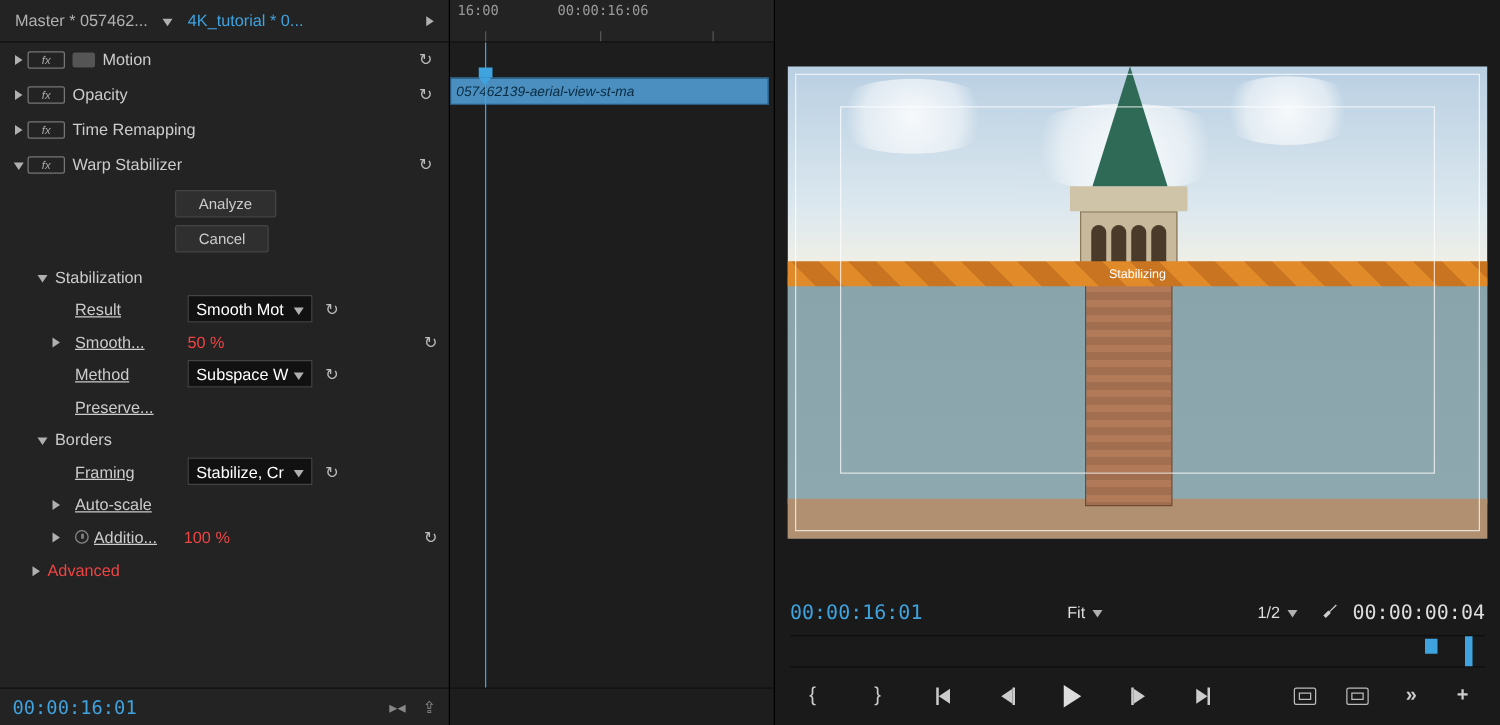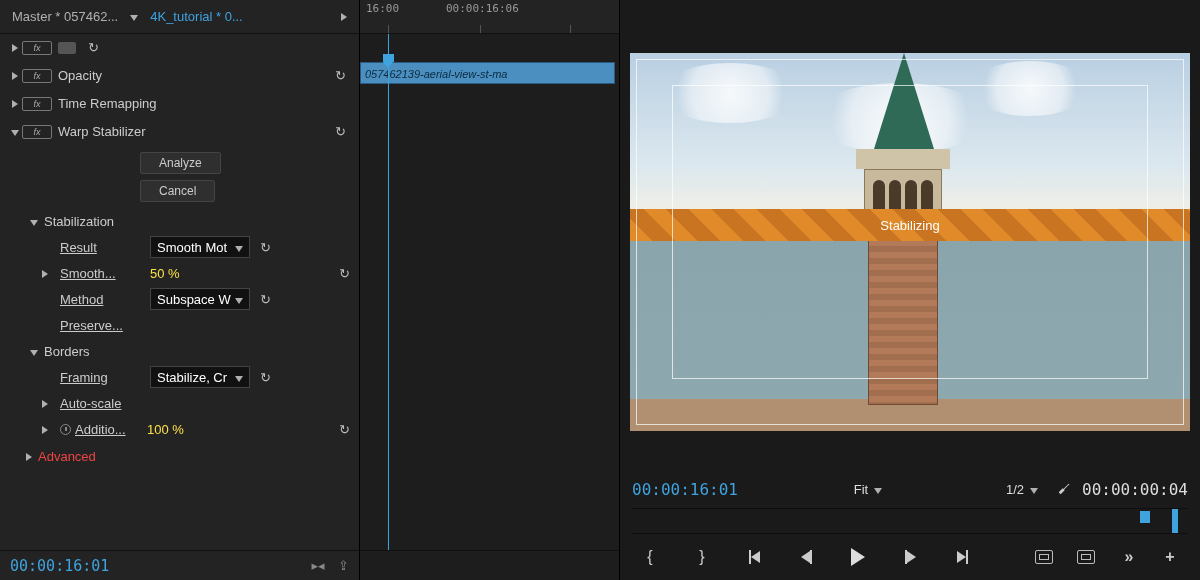--- a/index.html
+++ b/index.html
@@ -24,21 +24,21 @@
 .reset-icn { width:22px; text-align:center; color:#bbb; cursor:pointer; }
 .reset-glyph { display:inline-block; transform: scaleX(-1); }
 .btn-row { display:flex; gap:8px; padding:6px 0 6px 140px;}
 .pp-btn { background:#2f2f2f; border:1px solid #444; color:#ccc; padding:2px 18px; height:22px; font-size:12px; cursor:pointer; border-radius:2px;text-align:center;}
 .subhead { display:flex; align-items:center; height:26px; padding-left:30px; color:#ccc;}
 .subhead .chev { margin-right:6px; }
 .param-row { display:flex; align-items:center; height:26px; padding-left:42px;}
 .param-row .chev { width:14px; margin-right:4px;}
 .param-label { width:90px; color:#ccc; overflow:hidden; text-overflow:ellipsis; white-space:nowrap;text-decoration:underline;}
 .param-value { flex:1; color:#ddd; }
-.param-value.link { color:#fde047; }
+.param-value.link { color:#ef4444; }
 .dropdown { display:inline-flex; align-items:center; justify-content:space-between; background:#111; border:1px solid #444; color:#fff; height:22px; padding:0 6px; min-width:100px; cursor:pointer;}
 .dropdown .dd-text { overflow:hidden; text-overflow:ellipsis; white-space:nowrap; }
 .reset-cell { width:30px; text-align:center; color:#bbb; cursor:pointer;}
 .stopwatch { display:inline-block; width:11px; height:11px; border:1.5px solid #888; border-radius:50%; position:relative; margin-right:4px;}
 .stopwatch::before{content:'';position:absolute;left:4px;top:2px;width:1.5px;height:4px;background:#888;}
 .left-footer { height:30px; border-top:1px solid #111; display:flex; align-items:center; justify-content:space-between; padding:0 10px;}
 .left-footer .tc { color:#3fa3e0; font-size:15px; font-family: monospace;}
 .left-footer .icons span{ margin-left:10px; color:#888; cursor:pointer;}
 .advanced-row { display:flex; align-items:center; height:28px; padding-left:26px; color:#ef4444; }
 .advanced-row .chev { margin-right:6px; }
@@ -66,21 +66,21 @@
 .c2{top:30px;left:180px;width:180px;height:70px;}
 .c3{top:10px;left:30px;width:140px;height:60px;}
 .water{position:absolute;left:0;right:0;top:168px;bottom:28px;background:linear-gradient(to bottom,#8aa4ab,#8ea8af);}
 .land{position:absolute;right:0;top:162px;width:200px;height:12px;background:#4e5a48;}
 .building{position:absolute;left:0;right:0;bottom:0;height:32px;background:#b09070;}
 .tower{position:absolute;left:238px;bottom:26px;width:70px;height:190px;background:repeating-linear-gradient(to bottom,#b27a58 0 6px,#a16e4f 6px 12px);border:1px solid #6e4a34;}
 .tower-top{position:absolute;left:234px;bottom:216px;width:78px;height:46px;background:#c8b99c;border:1px solid #8a7a5a;}
 .arch{position:absolute;bottom:4px;width:12px;height:30px;background:#4a3a2a;border-radius:6px 6px 0 0;}
 .tower-belfry{position:absolute;left:226px;bottom:262px;width:94px;height:20px;background:#d0c4a8;}
 .spire{position:absolute;left:244px;bottom:282px;width:0;height:0;border-left:30px solid transparent;border-right:30px solid transparent;border-bottom:96px solid #2e6a56;}
-.banner{position:absolute;left:0;right:0;top:156px;height:32px;background:repeating-linear-gradient(45deg,#e08a2a 0 16px,#c87420 16px 32px);display:flex;align-items:center;justify-content:center;color:#fff;font-size:13px;}
+.banner{position:absolute;left:0;right:0;top:156px;height:20px;background:repeating-linear-gradient(45deg,#e08a2a 0 16px,#c87420 16px 32px);display:flex;align-items:center;justify-content:center;color:#fff;font-size:10px;}
 .safe-outer{position:absolute;inset:6px;border:1px solid rgba(255,255,255,0.7);}
 .safe-inner{position:absolute;inset:32px 42px 52px 42px;border:1px solid rgba(255,255,255,0.7);}
 
 .monitor-ctrls{height:38px;display:flex;align-items:center;padding:0 12px;gap:10px;}
 .mc-tc{color:#3fa3e0;font-family:monospace;font-size:16px;}
 .mc-dd{display:flex;align-items:center;background:none;border:none;color:#ddd;gap:6px;cursor:pointer;padding:2px 8px;}
 .mc-spacer{flex:1;}
 .scrub-row{height:26px;position:relative;margin:0 12px;border-top:1px solid #0e0e0e;border-bottom:1px solid #0e0e0e;}
 .scrub-row .ph{position:absolute;top:2px;width:10px;height:12px;background:#3fa3e0;}
 .scrub-row .mark{position:absolute;top:0;bottom:0;width:6px;background:#3fa3e0;}
@@ -110,20 +110,21 @@
       <span class="tab active">4K_tutorial * 0...</span>
       <span class="tab-caret" style="margin-left:auto"><span class="tri-right"></span></span>
     </div>
 
 
     <div class="effects">
       <div class="effect-row">
         <span class="chev"><span class="tri-right"></span></span>
         <span class="fx-badge">fx</span>
         <span class="mask-icn"></span>
+        <span class="effect-name">Motion</span>
         <span class="reset-icn"><span class="reset-glyph">↺</span></span>
       </div>
       <div class="effect-row">
         <span class="chev"><span class="tri-right"></span></span>
         <span class="fx-badge">fx</span>
         <span class="effect-name">Opacity</span>
         <span class="reset-icn"><span class="reset-glyph">↺</span></span>
       </div>
       <div class="effect-row">
         <span class="chev"><span class="tri-right"></span></span>

